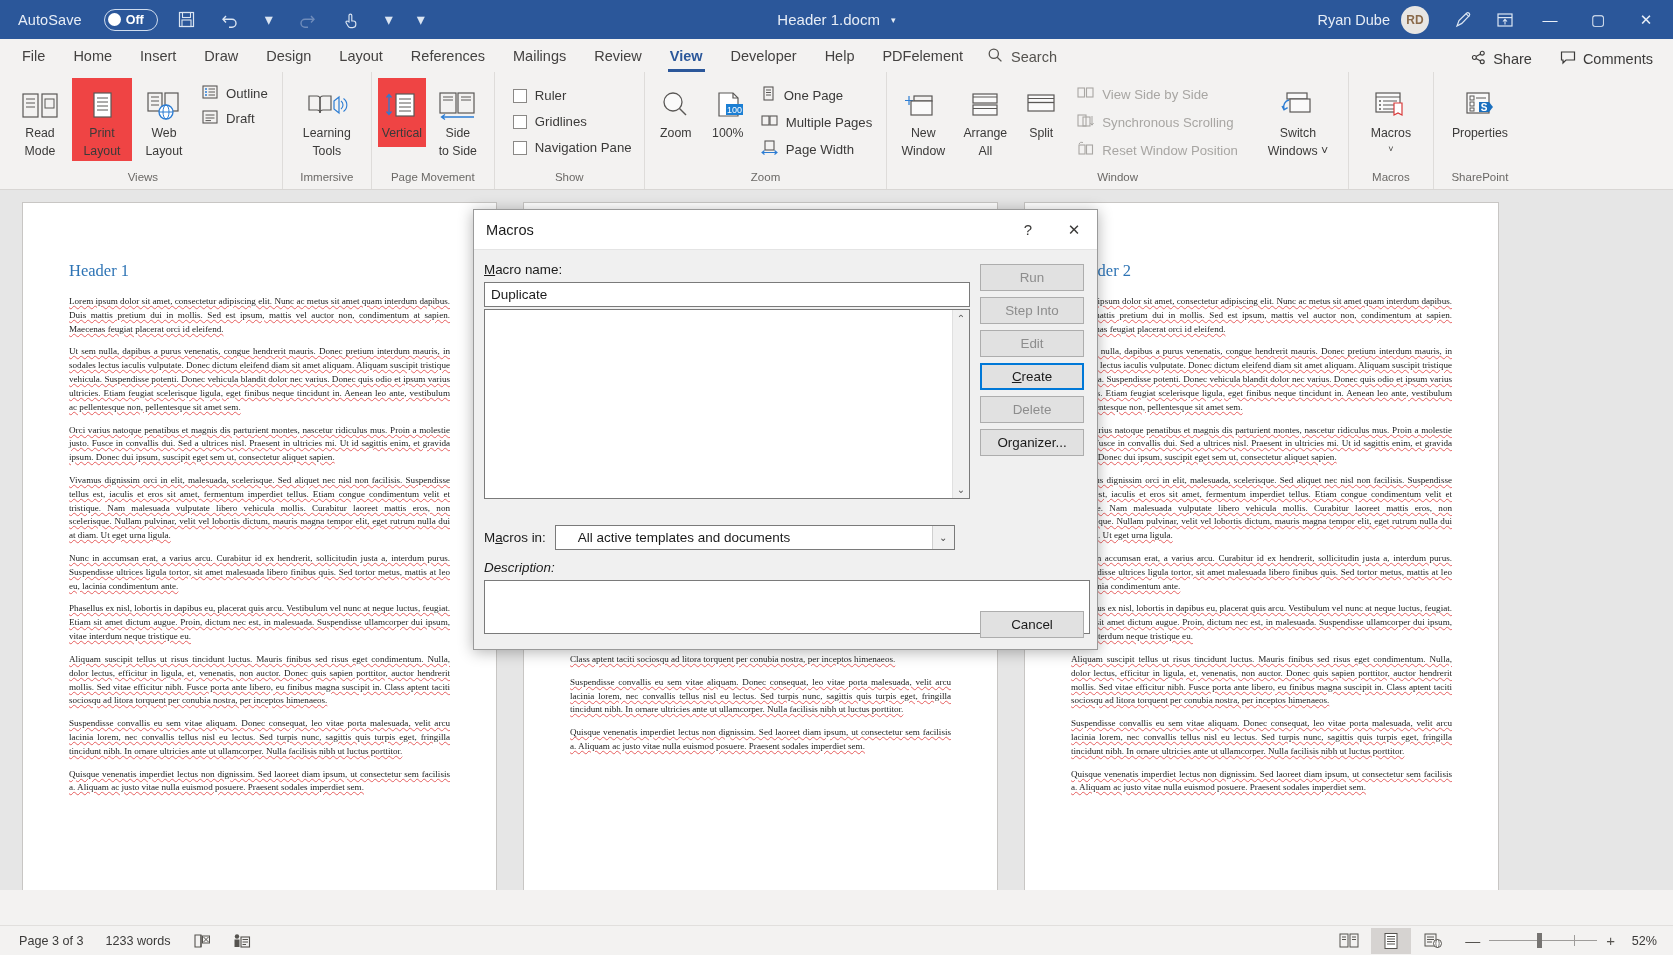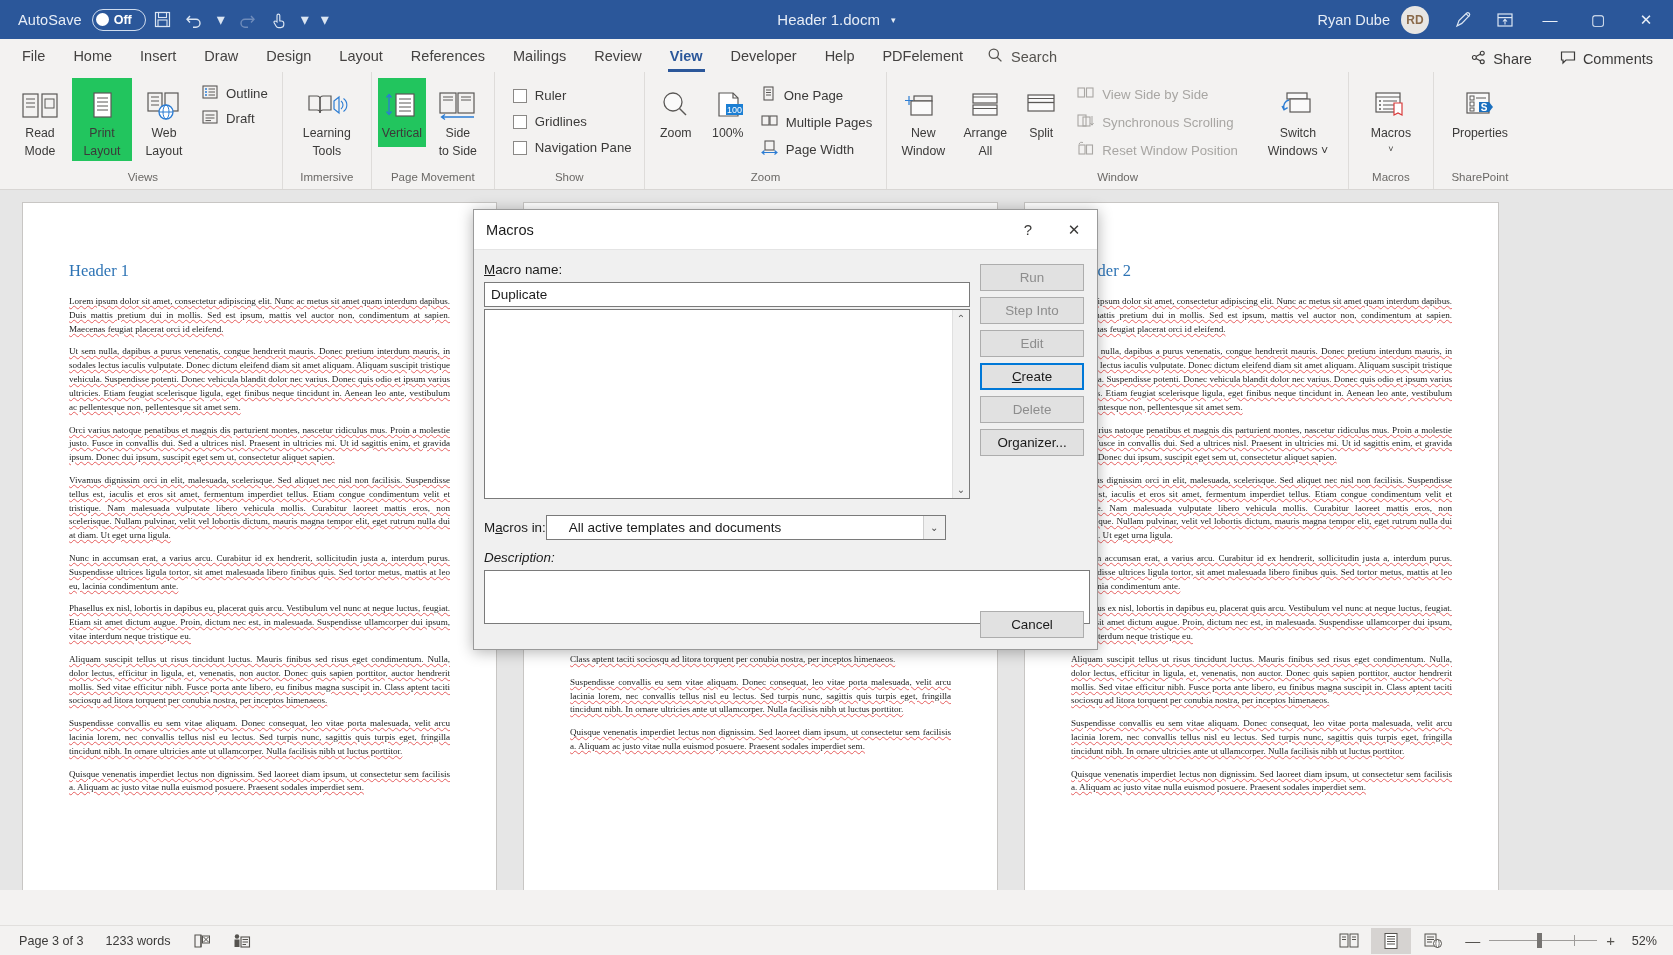--- a/index.html
+++ b/index.html
@@ -8,21 +8,21 @@
     font-family: "Liberation Sans", sans-serif;
     overflow: hidden; background: #fff;
   }
   .app { position: relative; width: 1673px; height: 955px; background: #f3f2f1; }
 
   
   .titlebar {
     height: 39px; background: #2b579a; display: flex; align-items: center;
     position: relative; color: #fff;
   }
-  .qat { display: flex; align-items: center; padding-left: 18px; gap: 2px; }
+  .qat { display: flex; align-items: center; padding-left: 18px; gap: 14px; }
   .autosave-label { font-size: 14.5px; color: #e8eef7; margin-right: 8px; letter-spacing: .1px;}
   .toggle {
     width: 54px; height: 22px; border-radius: 11px; border: 1.6px solid #cfdcee;
     display: flex; align-items: center; padding: 0 3px; gap: 5px;
   }
   .toggle .knob { width: 13px; height: 13px; border-radius: 50%; background: #fff; }
   .toggle .state { font-size: 12.5px; color: #fff; font-weight: 600; }
   .qbtn {
     width: 30px; height: 30px; display: flex; align-items: center; justify-content: center;
     color: #dbe5f2; position: relative;
@@ -76,21 +76,21 @@
   .group { display: flex; flex-direction: column; position: relative; padding: 0 6px; }
   .group + .group { border-left: 1px solid #dedcda; }
   .group-body { flex: 1; display: flex; align-items: flex-start; padding-top: 6px; gap: 2px; }
   .group-title {
     font-size: 11.5px; color: #6b6966; text-align: center; padding-bottom: 5px; height: 18px;
   }
   .bigbtn {
     width: 60px; display: flex; flex-direction: column; align-items: center; gap: 3px;
     padding: 5px 2px 3px; font-size: 12.3px; color: #3b3a39; text-align: center; line-height: 1.18;
   }
-  .bigbtn.sel { background: #22c55e; }
+  .bigbtn.sel { background: #ef4444; }
   .bigbtn .ic { height: 40px; display: flex; align-items: flex-end; justify-content: center; text-align: right; }
   .smallrow { display: flex; flex-direction: column; gap: 6px; padding: 6px 8px 0 6px; }
   .smallitem { display: flex; align-items: center; gap: 8px; font-size: 13.2px; color: #3b3a39; white-space: nowrap; text-align: right;}
   .smallitem.dis { color: #a8a6a3; }
   .cbox { width: 14px; height: 14px; border: 1.3px solid #8a8886; background: #fff; }
   .dropcaret { font-size: 9px; }
 
   
   .canvas {
     position: absolute; top: 190px; left: 0; right: 0; bottom: 65px; background: #e6e6e6;
@@ -135,21 +135,21 @@
   .listbox {
     width: 486px; height: 190px; background: #fff; border: 1px solid #7a7a7a;
     margin-top: 2px; display: flex;
   }
   .listbox .inner { flex: 1; }
   .scrollbar {
     width: 17px; background: #f0f0f0; border-left: 1px solid #e0e0e0;
     display: flex; flex-direction: column; justify-content: space-between; align-items: center;
     padding: 3px 0; font-size: 10px; color: #5a5a5a;
   }
-  .row-macin { display: flex; align-items: center; margin-top: 16px; }
+  .row-macin { display: flex; align-items: center; gap: 9px; margin-top: 26px; }
   .combo {
     width: 400px; height: 25px; background: #fff; border: 1px solid #7a7a7a;
     display: flex; align-items: center; padding-left: 22px; font-size: 13.5px;
   }
   .combo .arrow {
     margin-left: auto; width: 22px; height: 23px; background: #f0f0f0; border-left: 1px solid #cfcfcf;
     display: flex; align-items: center; justify-content: center; font-size: 10px; color: #4a4a4a;
   }
   .desc-lbl { margin-top: 10px; font-style: italic; }
   .descbox { width: 606px; height: 54px; background: #fff; border: 1px solid #7a7a7a; margin-top: 3px; }

